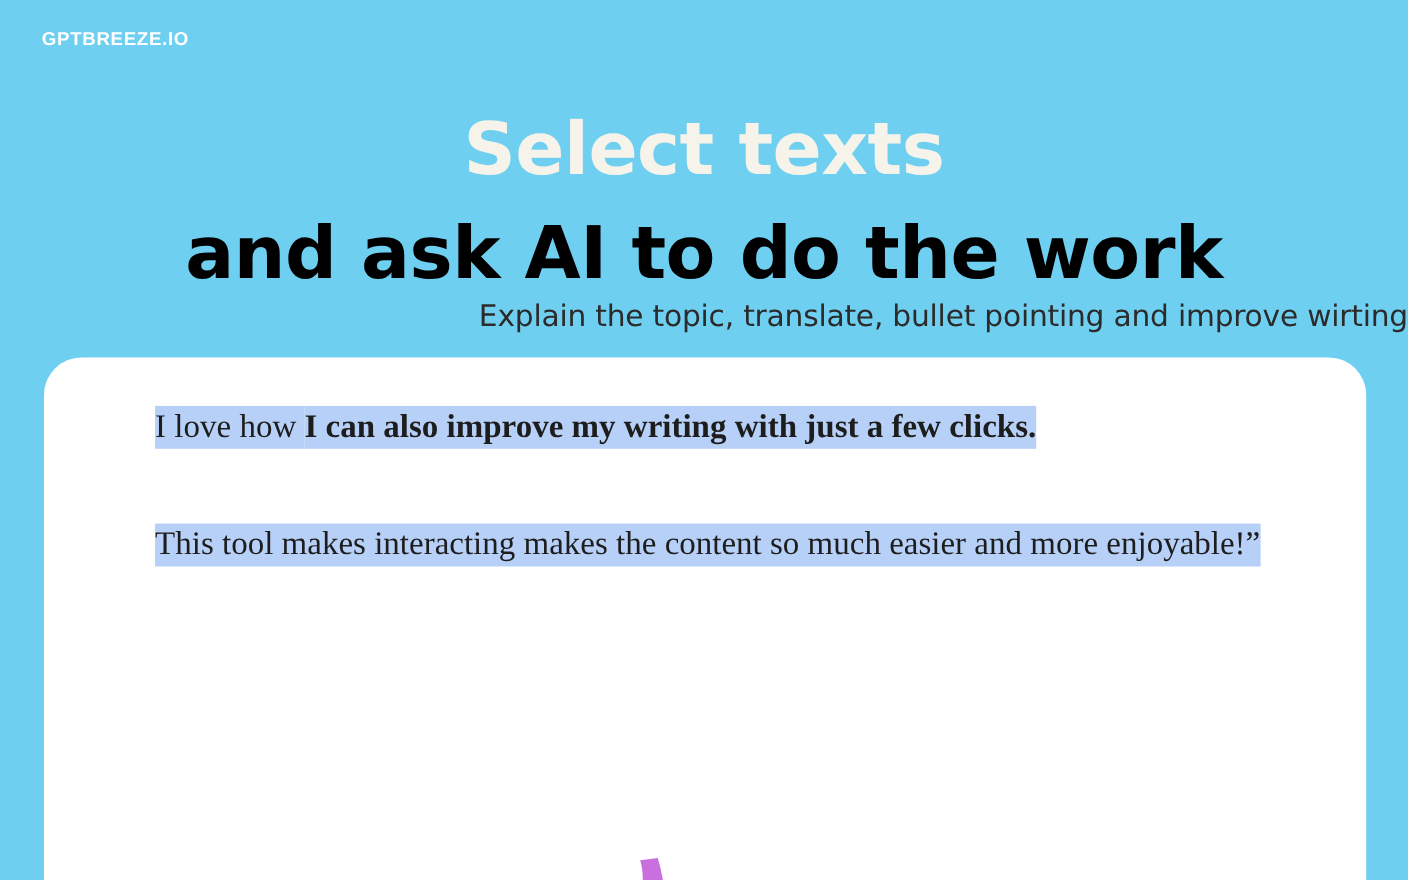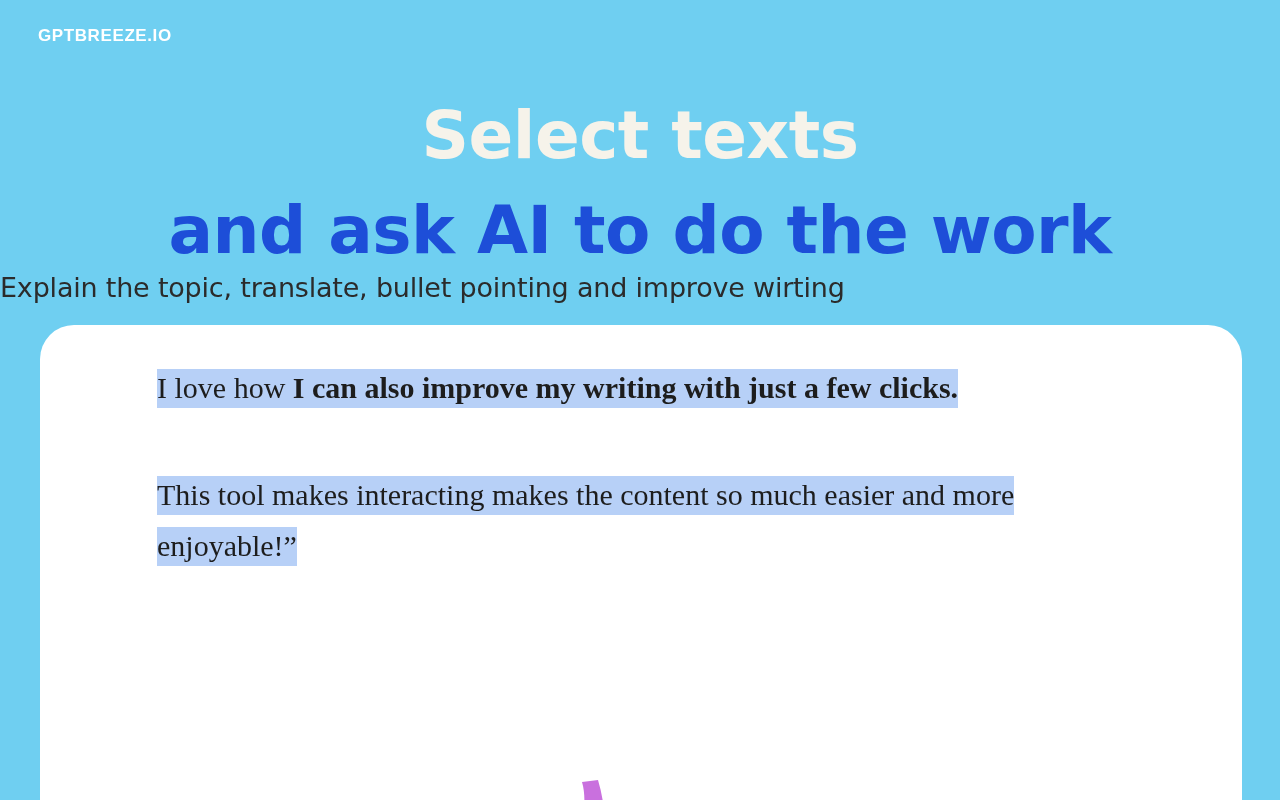--- a/index.html
+++ b/index.html
@@ -40,31 +40,31 @@
     font-size: 66px;
     line-height: 95px;
     letter-spacing: -0.5px;
   }
   .headline .line-1 {
     display: block;
     color: #F6F3EA;
   }
   .headline .line-2 {
     display: block;
-    color: #1d4ed8;
+    color: #000000;
     text-align: center;
   }
 
   
   .subtitle {
     position: absolute;
     top: 272px;
     left: 0;
     width: 1280px;
-    text-align: left;
+    text-align: right;
     color: #2B2B2B;
     font-size: 27px;
     font-weight: 400;
     font-family: "DejaVu Sans", sans-serif;
     letter-spacing: -0.2px;
   }
 
   
   .card {
     position: absolute;
@@ -81,21 +81,21 @@
   .doc {
     position: absolute;
     left: 101px;
     top: 37px;
     width: 1010px;
     font-family: "Liberation Serif", serif;
     font-size: 30px;
     color: #1D1D1D;
   }
   .para {
-    margin: 0 0 56px 16px;
+    margin: 0 0 56px 0;
     line-height: 51px;
   }
   .para:last-child { margin-bottom: 0; }
   .hl {
     background: #B7D0F7;
     box-decoration-break: clone;
     -webkit-box-decoration-break: clone;
     padding: 2px 0 4px 0;
   }
   .bold { font-weight: 700; }

